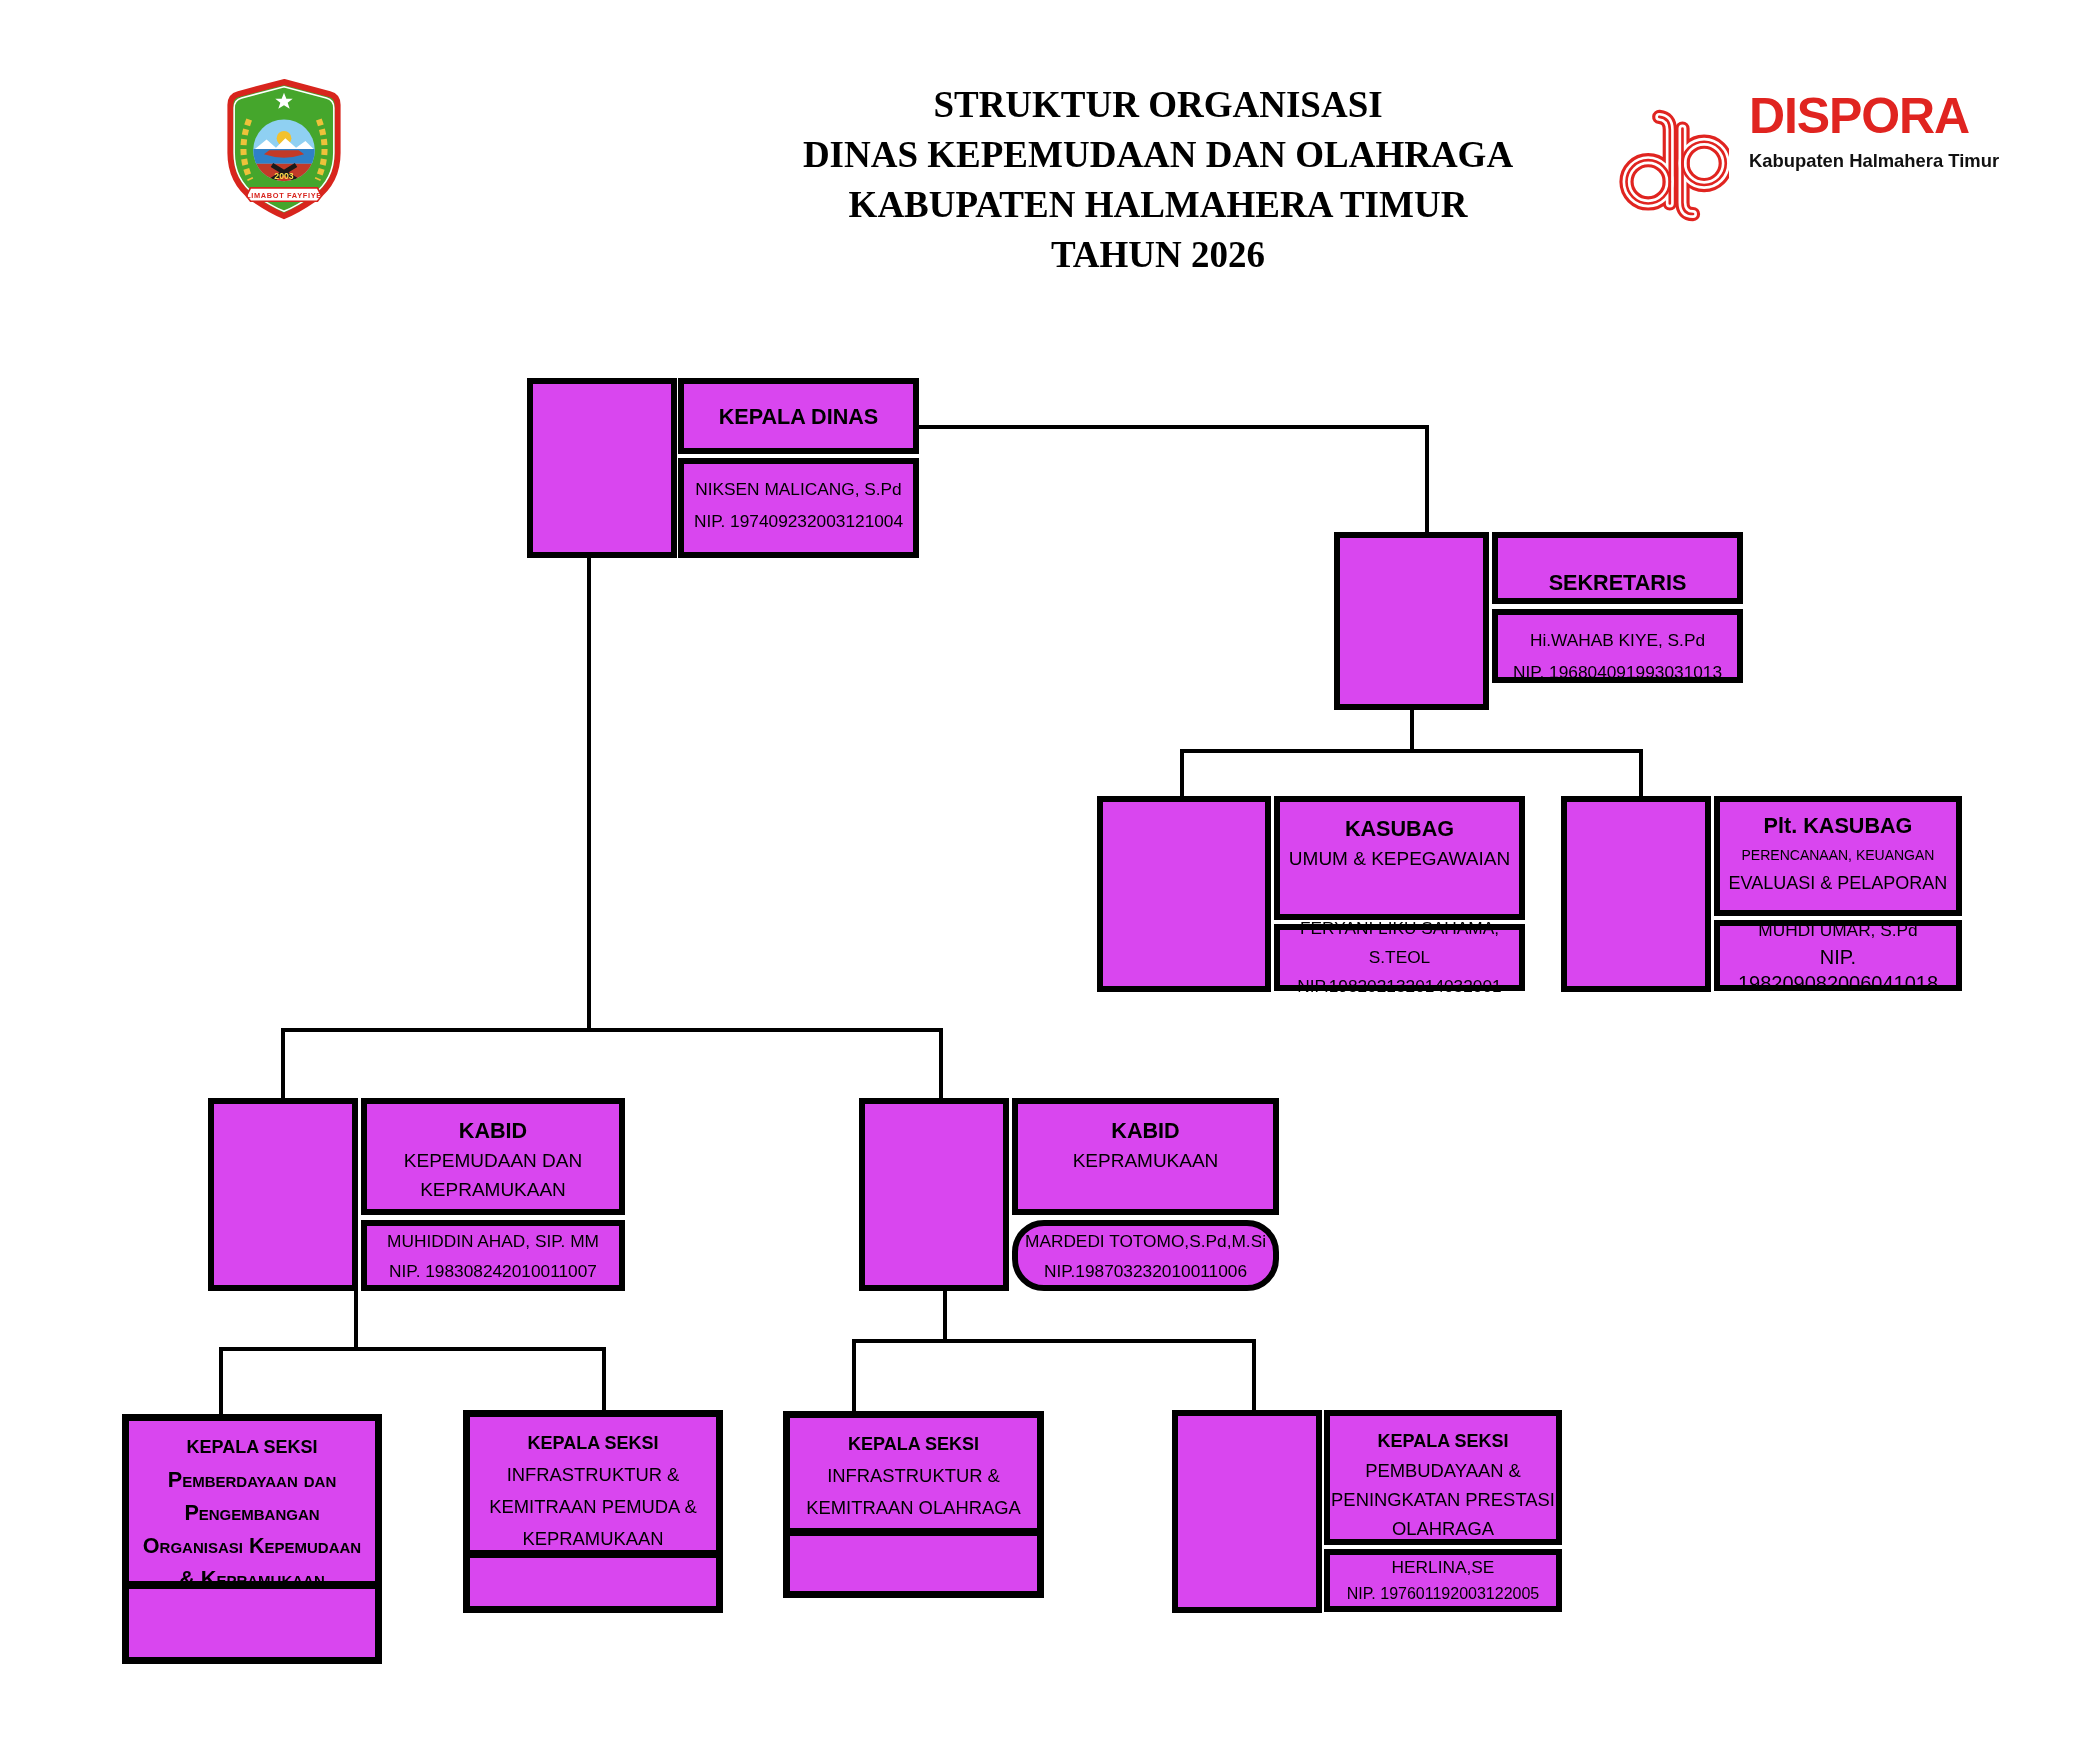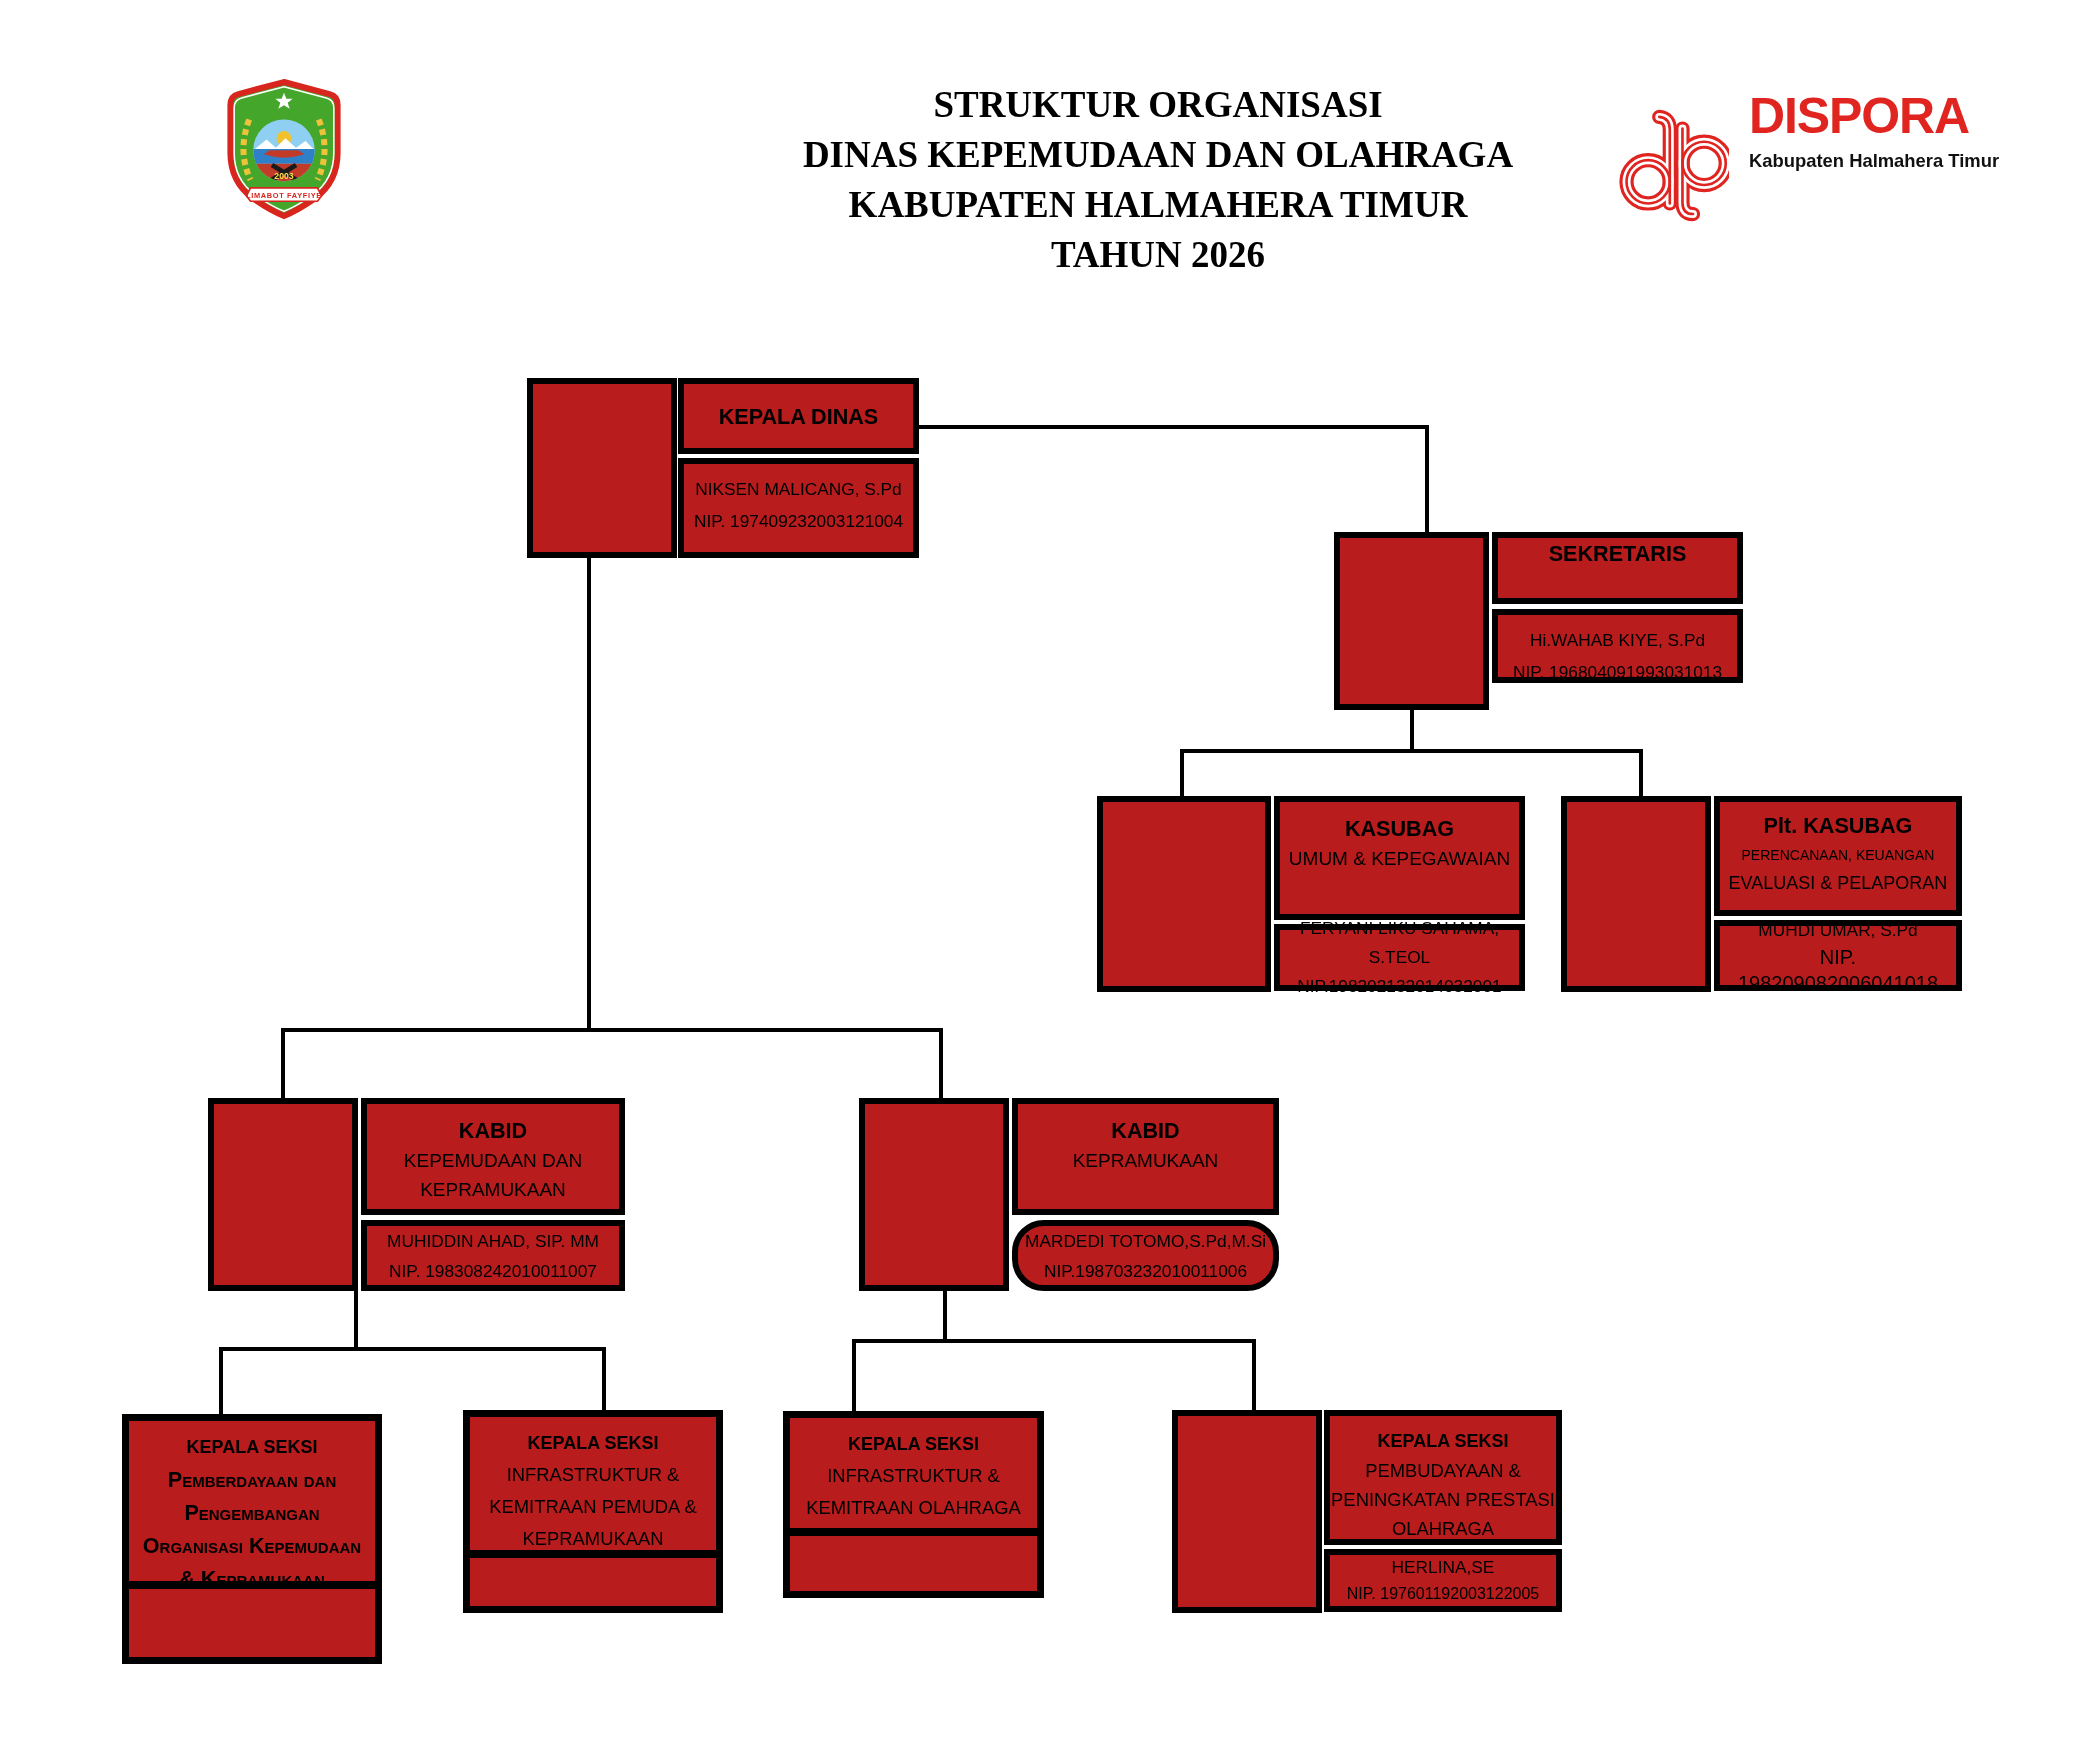--- a/index.html
+++ b/index.html
@@ -5,21 +5,21 @@
   html,body{margin:0;padding:0;background:#fff;}
   .canvas{position:relative;width:2097px;height:1761px;background:#ffffff;overflow:hidden;
           font-family:"Liberation Sans", sans-serif;color:#000;}
   
   .main-title{position:absolute;left:772px;top:80px;width:772px;text-align:center;
               font-family:"Liberation Serif", serif;font-weight:700;font-size:37px;line-height:50px;}
   .dispora-wrap{position:absolute;left:1749px;top:90px;width:335px;}
   .dispora-brand{font-weight:800;font-size:50px;line-height:52px;letter-spacing:-1.1px;color:#e02420;}
   .dispora-sub{font-weight:700;font-size:18.4px;line-height:21.6px;color:#111;margin-top:7.6px;}
   
-  .box{position:absolute;background:#b91c1c;border:6.5px solid #000;box-sizing:border-box;
+  .box{position:absolute;background:#d946ef;border:6.5px solid #000;box-sizing:border-box;
        display:flex;flex-direction:column;align-items:center;text-align:center;}
   .box.thick{border-width:7.6px;}
   .hd{font-weight:700;font-size:21.6px;line-height:31px;}
   .hd-s{font-weight:700;font-size:18px;line-height:32px;}
   .sub{font-weight:400;font-size:19px;line-height:30px;}
   .sub-s{font-weight:400;font-size:18.4px;line-height:32px;}
   .nm{font-weight:400;font-size:17.3px;line-height:32px;}
   .sc{font-variant:small-caps;font-weight:600;font-size:21.6px;line-height:33px;}
   .divider{position:absolute;left:-0.5px;width:calc(100% + 1.1px);height:7.6px;background:#000;}
   
@@ -107,21 +107,21 @@
   <div class="box" style="left:527px;top:378px;width:150px;height:180px;"></div>
   <div class="box" style="left:678px;top:378px;width:241px;height:76px;justify-content:center;">
     <div class="hd">KEPALA DINAS</div>
   </div>
   <div class="box" style="left:678px;top:458px;width:241px;height:100px;padding-top:8.6px;">
     <div class="nm">NIKSEN MALICANG, S.Pd</div>
     <div class="nm">NIP. 197409232003121004</div>
   </div>
 
   <div class="box" style="left:1334px;top:532px;width:155px;height:178px;"></div>
-  <div class="box" style="left:1492px;top:532px;width:251px;height:72px;justify-content:flex-start;">
+  <div class="box" style="left:1492px;top:532px;width:251px;height:72px;justify-content:flex-end;">
     <div class="hd">SEKRETARIS</div>
   </div>
   <div class="box" style="left:1492px;top:609px;width:251px;height:74px;padding-top:8.6px;">
     <div class="nm">Hi.WAHAB KIYE, S.Pd</div>
     <div class="nm">NIP. 196804091993031013</div>
   </div>
 
   <div class="box" style="left:1097px;top:796px;width:174px;height:196px;"></div>
   <div class="box" style="left:1274px;top:796px;width:251px;height:124px;padding-top:10.8px;">
     <div class="hd">KASUBAG</div>

